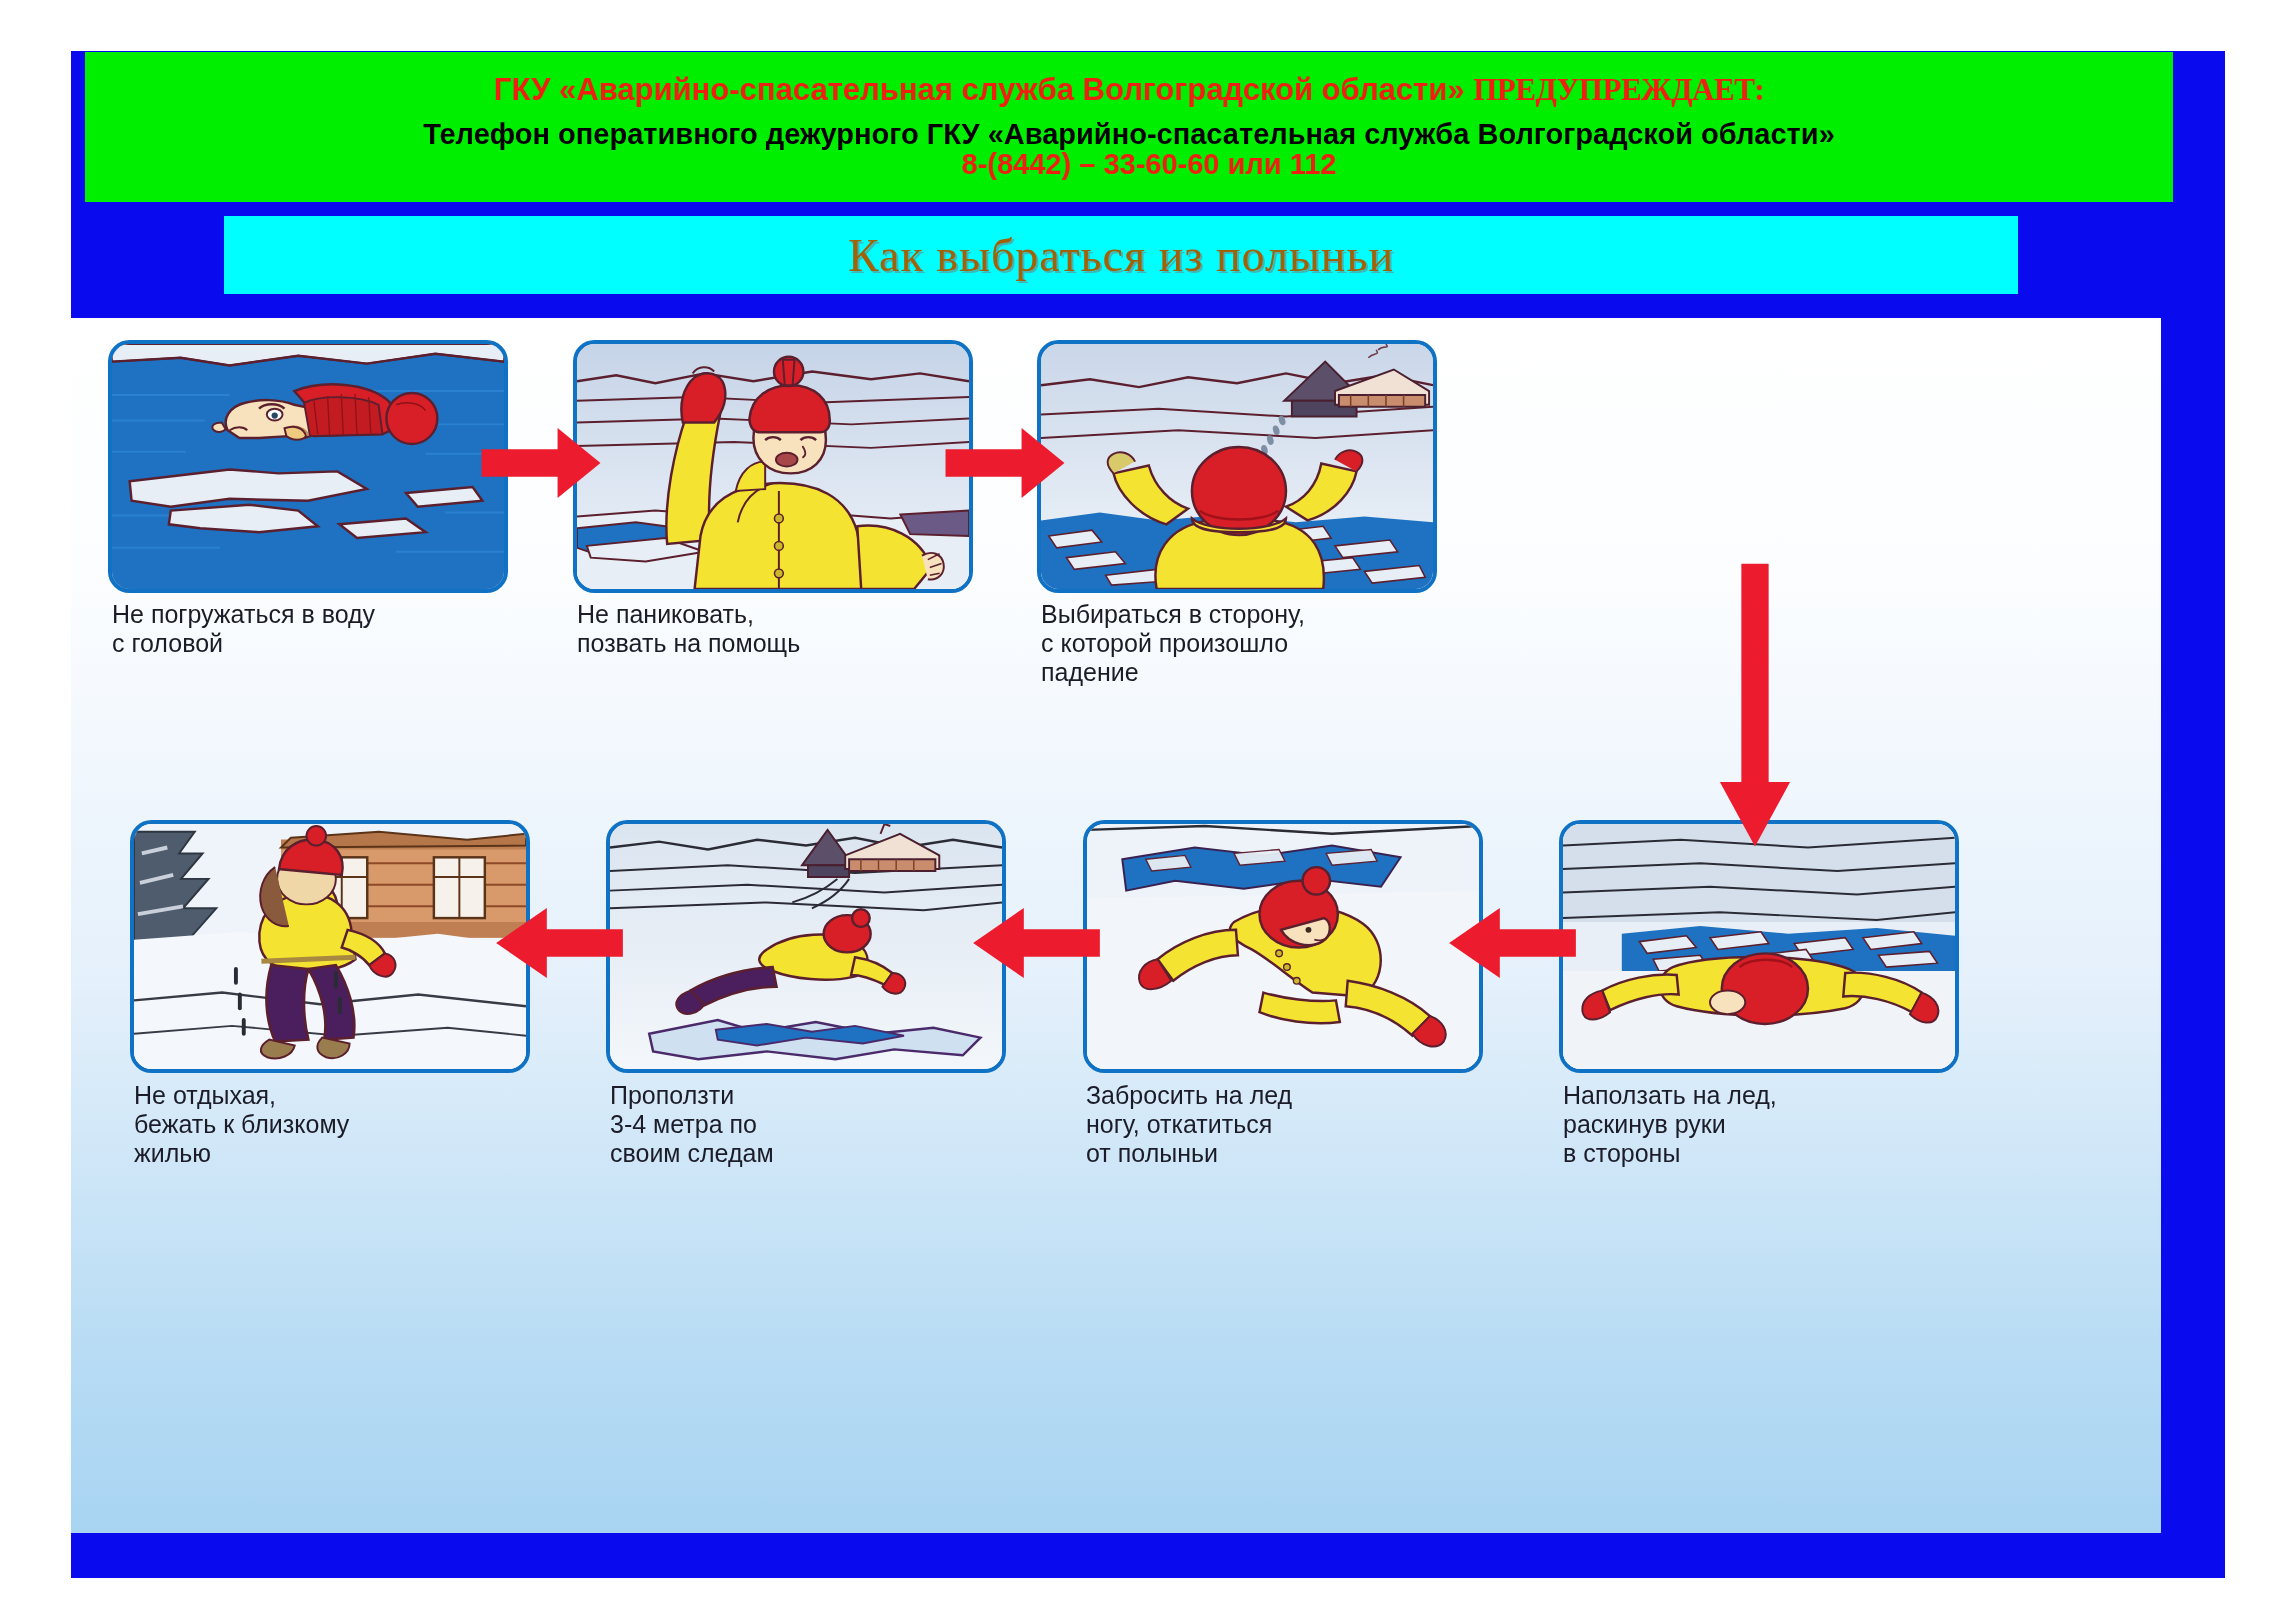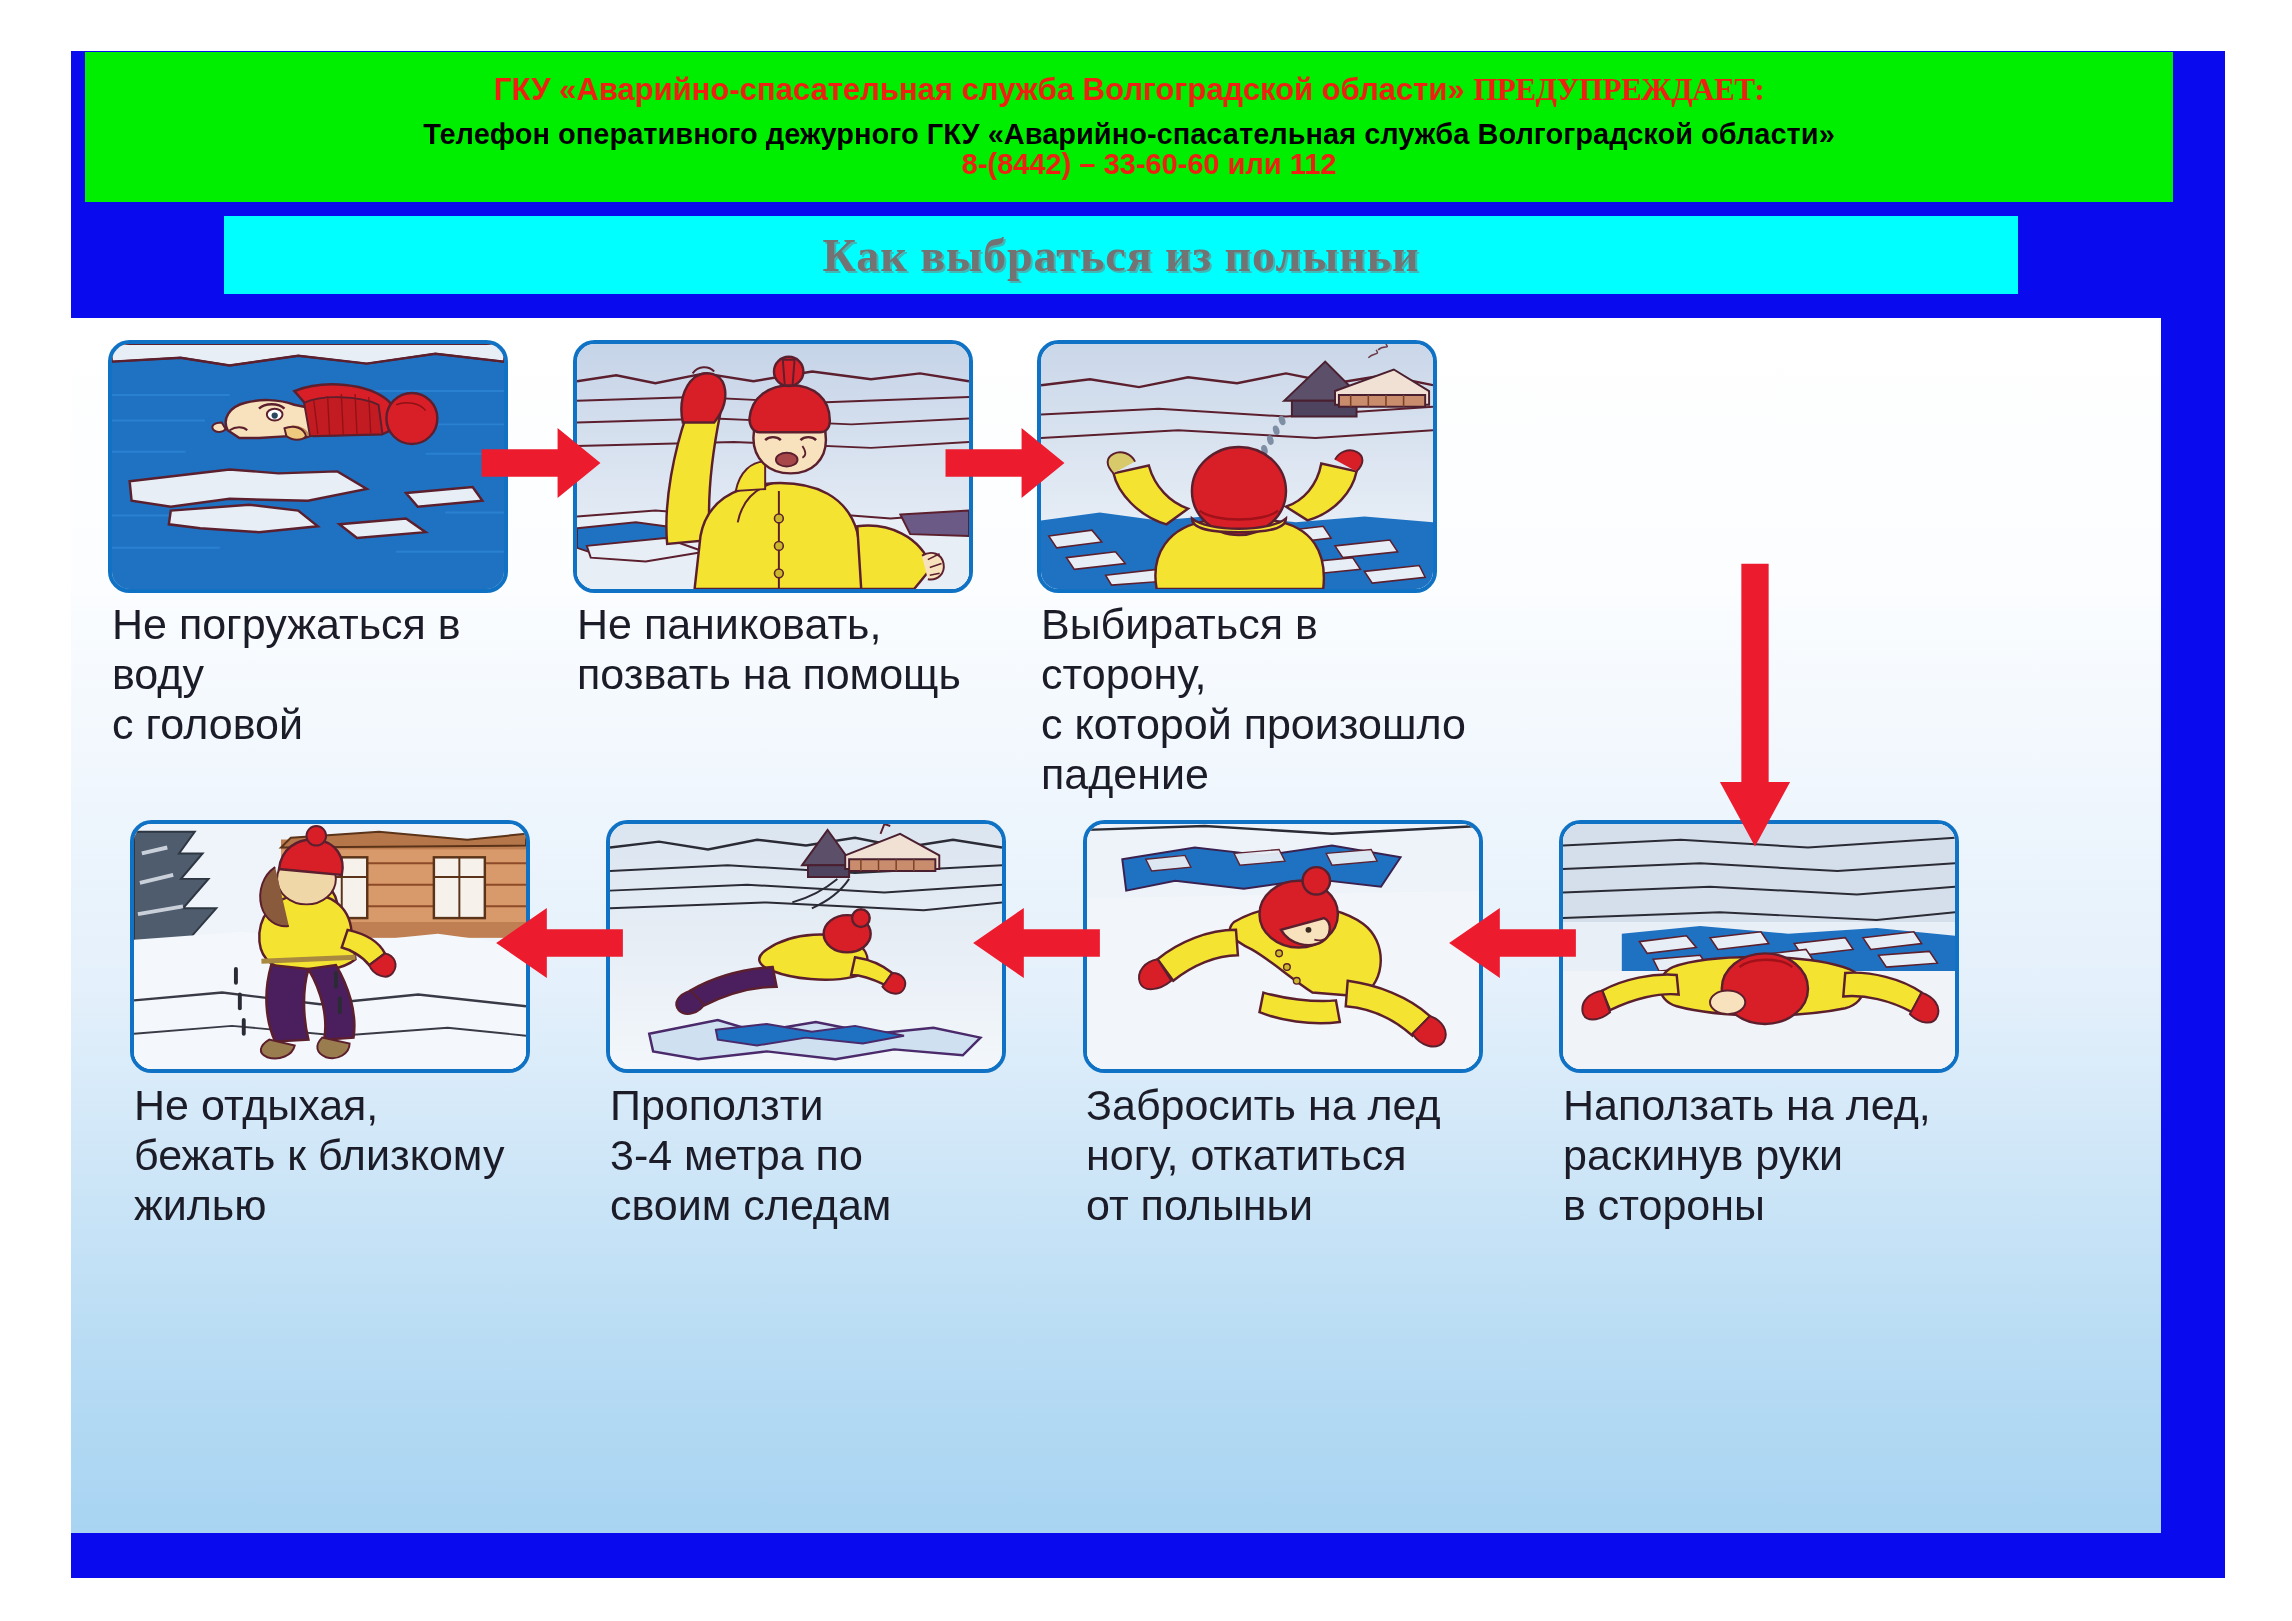--- a/index.html
+++ b/index.html
@@ -14,29 +14,29 @@
   .bline{white-space:nowrap;line-height:1.06;}
   .b1{font-size:31px;font-weight:bold;color:#ef1f12;}
   .b1 .serif{font-family:"Liberation Serif",serif;font-weight:bold;letter-spacing:-0.5px;}
   .b2{font-size:29px;font-weight:bold;color:#ef1f12;}
   .b3{font-size:29px;font-weight:bold;color:#000000;margin-top:12px;}
   .b4{font-size:29px;font-weight:bold;color:#ef1f12;margin-left:40px;}
 
   
   #titlebar{position:absolute;left:153px;top:165px;width:1794px;height:78px;background:#00ffff;
             display:flex;align-items:center;justify-content:center;}
-  #titlebar .t{font-family:"Liberation Serif",serif;font-weight:bold;font-size:46px;color:#737373;
+  #titlebar .t{font-family:"Liberation Serif",serif;font-weight:normal;font-size:46px;color:#a16207;
                letter-spacing:1px;text-shadow:2px 2px 0 rgba(120,120,120,.55);}
 
   
   #content{position:absolute;left:0px;top:267px;width:2090px;height:1215px;
            background:linear-gradient(to bottom,#ffffff 0%,#fbfdff 22%,#e4f0fb 55%,#b8dcf4 85%,#a8d4f2 100%);}
 
   .panel{position:absolute;border:4.9px solid #1072c4;border-radius:21.6px;overflow:hidden;background:#cfe4f5;}
-  .cap{position:absolute;font-size:43px;line-height:1.16;color:#1c1c28;font-weight:400;white-space:pre-line;}
+  .cap{position:absolute;font-size:25px;line-height:1.16;color:#1c1c28;font-weight:400;white-space:pre-line;}
 
   .arrow{position:absolute;z-index:7;}
 
   svg{display:block;}
 </style>
 </head>
 <body>
 
 <div id="poster">
 

